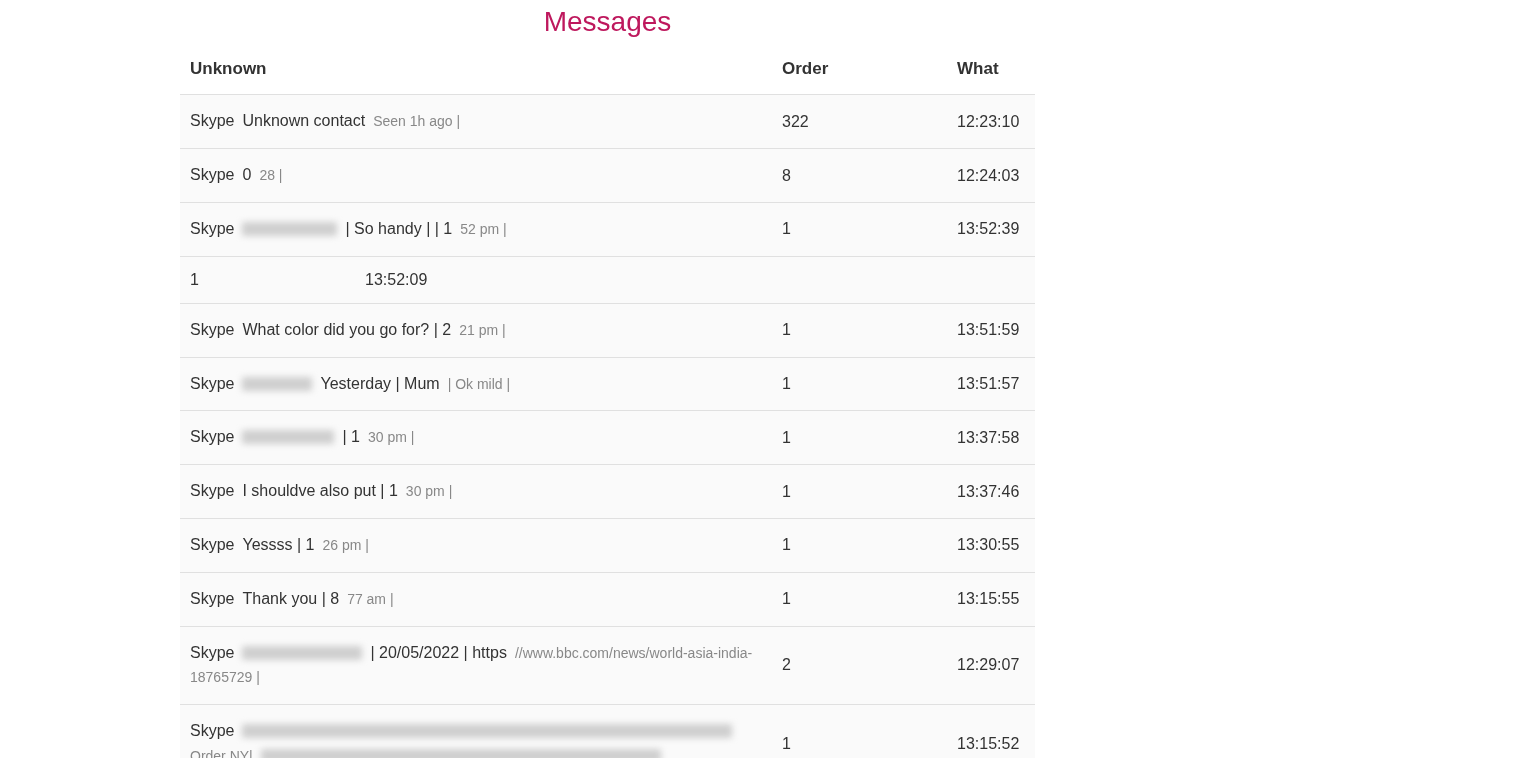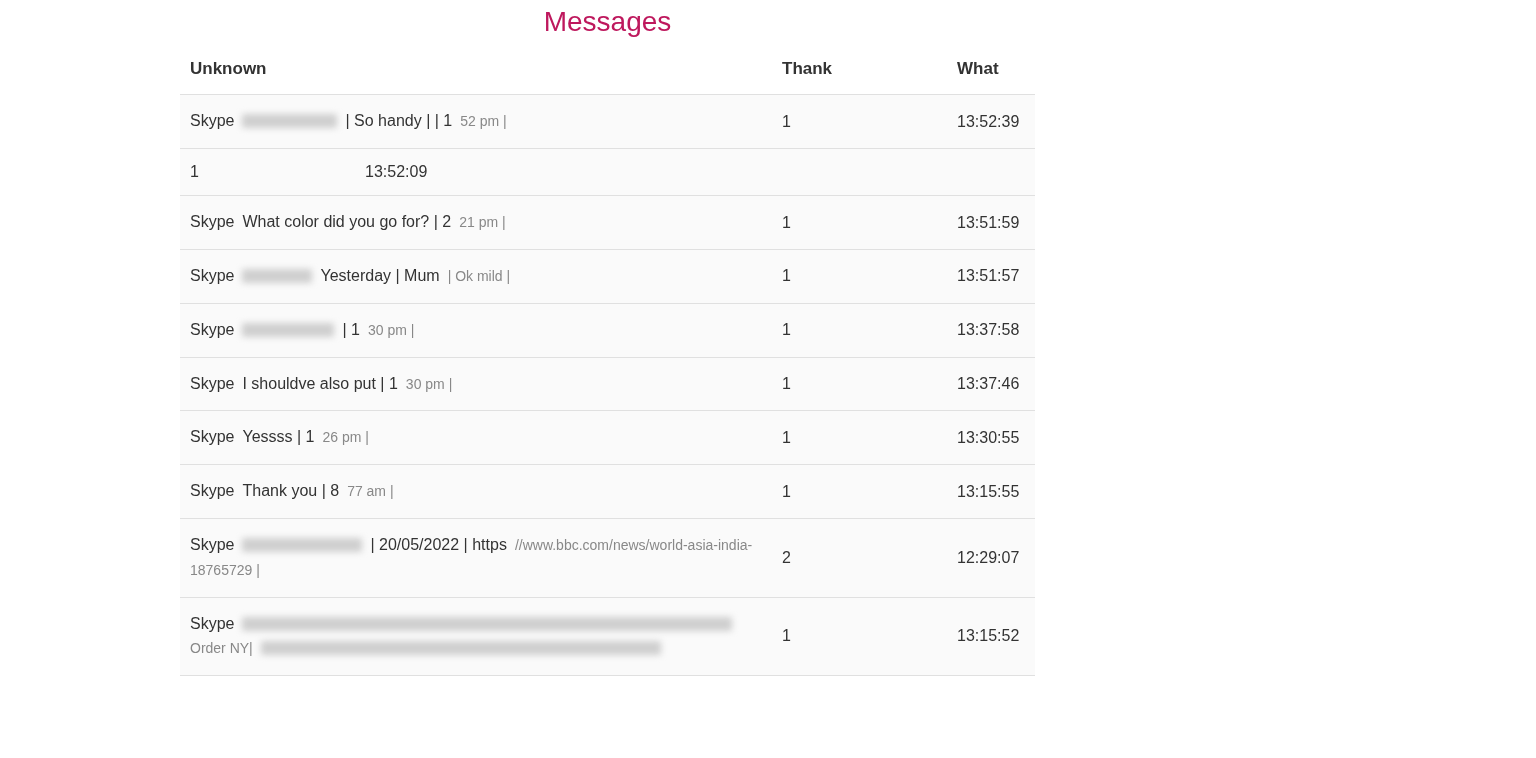--- a/index.html
+++ b/index.html
@@ -81,24 +81,34 @@
   </style>
 </head>
 <body>
 
 <h1 class="page-title">Messages</h1>
 
 <div class="container">
   <div class="table">
     <div class="thead-row">
       <div class="col-contact">Unknown</div>
-      <div class="col-total">Thank</div>
+      <div class="col-total">Order</div>
       <div class="col-time">What</div>
     </div>
     <div id="tbody">
+        <div class="tbody-row">
+          <div class="col-contact"><span>Skype</span><span class="frag">Unknown contact</span><span class="muted frag">Seen 1h ago |</span></div>
+          <div class="col-total">322</div>
+          <div class="col-time">12:23:10</div>
+        </div>
+        <div class="tbody-row">
+          <div class="col-contact"><span>Skype</span><span class="frag">0</span><span class="muted frag">28 |</span></div>
+          <div class="col-total">8</div>
+          <div class="col-time">12:24:03</div>
+        </div>
         <div class="tbody-row">
           <div class="col-contact"><span>Skype</span><span class="redact" style="width: 95px;"></span><span class="frag">| So handy | | 1</span><span class="muted frag">52 pm |</span></div>
           <div class="col-total">1</div>
           <div class="col-time">13:52:39</div>
         </div>
         <div class="tbody-row">
           <div class="col-total">1</div>
           <div class="col-time">13:52:09</div>
         </div>
         <div class="tbody-row">

